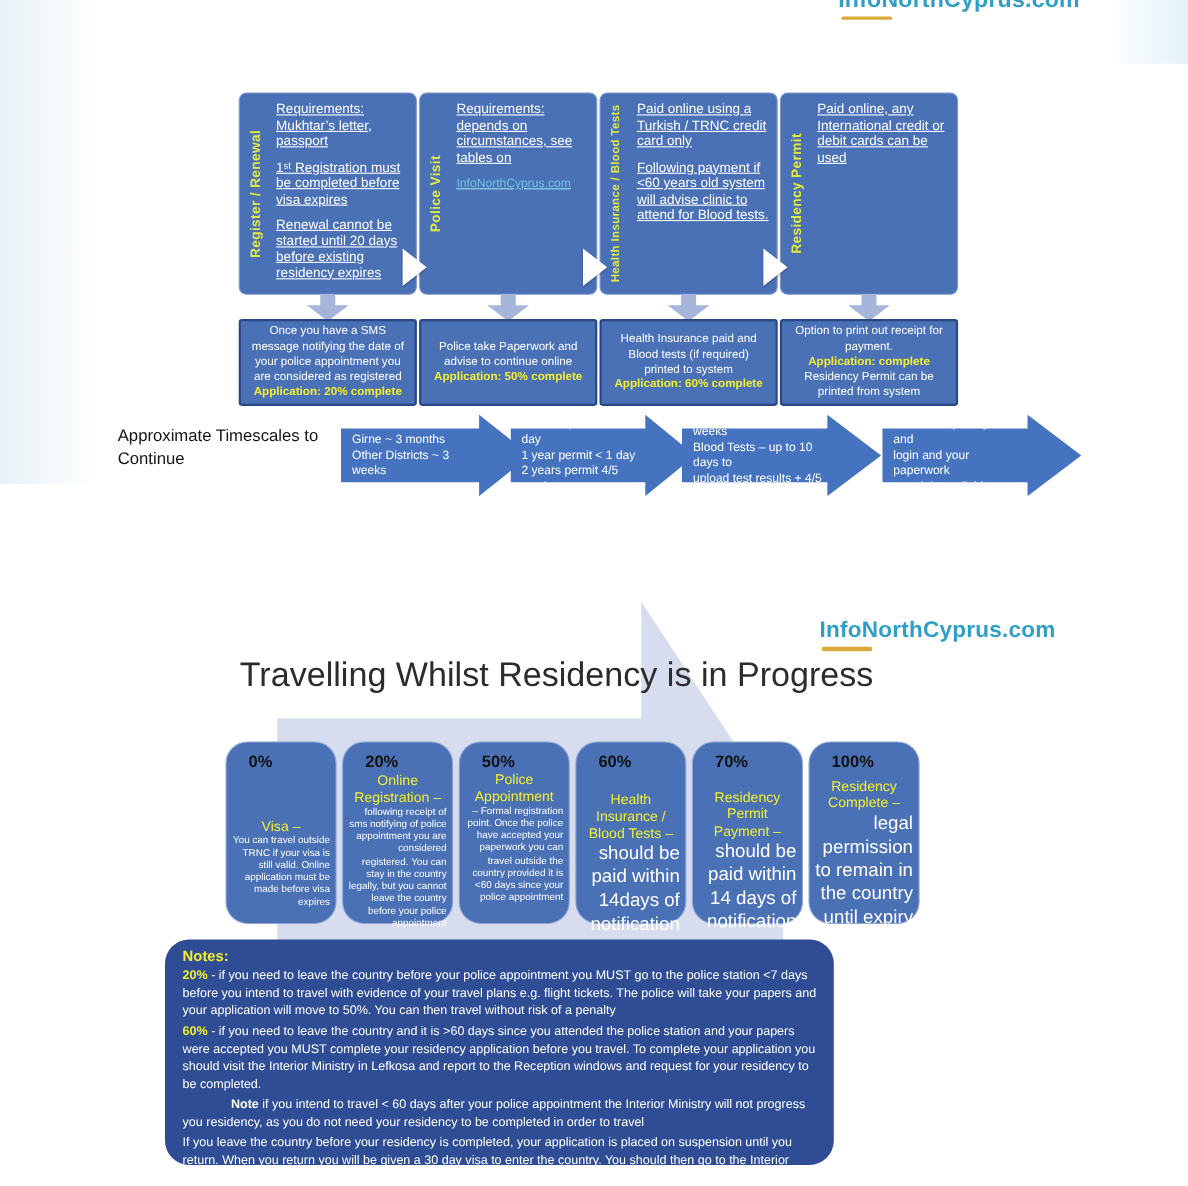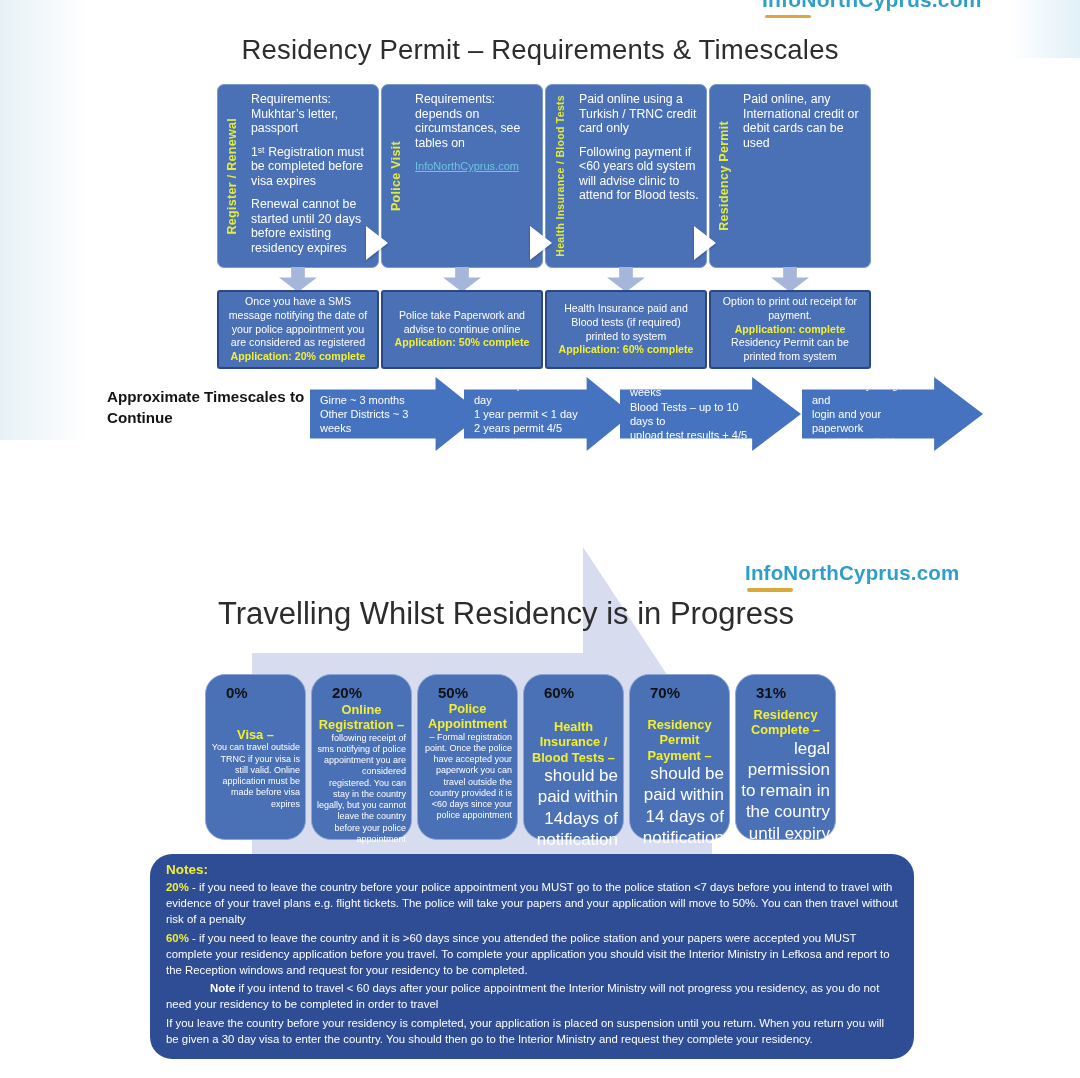--- a/index.html
+++ b/index.html
@@ -20,89 +20,88 @@
             font-size:27.5px;font-weight:400;color:#2d2d2d;letter-spacing:.2px;}
 
   
   .col{position:absolute;top:84px;width:162px;height:184px;background:#4a70b6;
        border:1px solid #7e97cc;border-radius:7px;box-sizing:border-box;}
   .col-label{position:absolute;left:0;top:0;bottom:0;width:28px;display:flex;
              align-items:center;justify-content:center;}
   .col-label span{writing-mode:vertical-rl;transform:rotate(180deg);
                   color:#e3ea3e;font-weight:700;font-size:12.5px;letter-spacing:.3px;white-space:nowrap;}
   .col-body{position:absolute;left:28px;top:0;right:0;bottom:0;padding:7px 6px 19px 5px;
-            color:#fff;font-size:12.3px;line-height:1.18;}
+            color:#fff;font-size:12.3px;line-height:1.18;text-decoration:underline;}
   .col-body p{margin:0 0 9px 0;}
   .weblink{color:#6fc4e0;text-decoration:underline;font-size:11px;cursor:pointer;}
 
   .junction-arrow{position:absolute;top:226px;width:0;height:0;
                   border-top:17px solid transparent;border-bottom:17px solid transparent;
                   border-left:22px solid #ffffff;filter:drop-shadow(0 1px 1px rgba(0,0,0,.3));z-index:3;}
   .down-arrow{position:absolute;top:267px;width:38px;height:25px;background:#a6b6da;
               clip-path:polygon(32% 0,68% 0,68% 42%,100% 42%,50% 100%,0 42%,32% 42%);}
 
   .progress-box{position:absolute;top:290px;width:162px;height:79px;background:#4a70b6;
                 border:2px solid #2a4685;border-radius:3px;box-sizing:border-box;
                 display:flex;flex-direction:column;justify-content:center;
                 color:#fff;font-size:10.6px;line-height:1.32;text-align:center;padding:3px 7px;}
   .hl{color:#f2ef30;font-weight:700;display:block;}
   .progress-box span{display:block;}
 
-  .ts-label{position:absolute;left:107px;top:387px;width:200px;font-size:15.2px;font-weight:700;
+  .ts-label{position:absolute;left:107px;top:387px;width:200px;font-size:15.2px;font-weight:400;
             color:#141414;line-height:1.35;}
   .ts-arrow{position:absolute;top:377px;height:74px;background:#4573c0;
             clip-path:polygon(0 17%,73% 17%,73% 0,100% 50%,73% 100%,73% 83%,0 83%);
             display:flex;flex-direction:column;justify-content:center;
             color:#fff;font-size:11px;line-height:1.3;padding-left:10px;box-sizing:border-box;}
   .ts-arrow div{padding-right:29%;}
 
   
   .band-shape{position:absolute;left:250px;top:545px;width:465px;height:365px;}
   .bottom-logo{position:absolute;left:745px;top:561px;font-size:20.5px;font-weight:700;
                color:#2f9fc8;letter-spacing:.2px;}
   .bottom-logo-underline{position:absolute;left:747px;top:588px;width:46px;height:4px;
                          background:#d9a93c;border-radius:2px;}
   .s2-title{position:absolute;left:0;top:596px;width:1012px;margin:0;text-align:center;
             font-size:31px;font-weight:400;color:#2c2c2c;}
 
   .stage{position:absolute;top:674px;width:101px;height:166px;background:#4a70b6;
          border:1px solid #8fa6d6;border-radius:20px;box-sizing:border-box;
          padding:9px 5px;color:#fff;}
   .stage-percent{padding-left:15px;font-weight:700;font-size:15px;color:#111;}
-  .stage-heading{text-align:center;color:#f2ef30;font-weight:700;font-size:12.8px;line-height:1.2;}
+  .stage-heading{text-align:center;color:#f2ef30;font-weight:400;font-size:12.8px;line-height:1.2;}
   .stage-body{text-align:right;color:#fff;line-height:1.25;}
-  .st-0 .stage-heading{margin-top:26px;}
+  .st-0 .stage-heading{margin-top:42px;}
   .st-1 .stage-heading{margin-top:1px;}
   .st-2 .stage-heading{margin-top:0;}
   .st-3 .stage-heading{margin-top:18px;}
   .st-4 .stage-heading{margin-top:16px;}
   .st-5 .stage-heading{margin-top:6px;}
   .st-0 .stage-body,.st-1 .stage-body,.st-2 .stage-body{font-size:9px;}
   .st-3 .stage-body,.st-4 .stage-body,.st-5 .stage-body{font-size:17px;}
 
-  .notes{position:absolute;left:150px;top:854px;width:764px;height:205px;background:#2f4d94;
+  .notes{position:absolute;left:150px;top:854px;width:608px;height:205px;background:#2f4d94;
          border-radius:22px;box-sizing:border-box;padding:8px 16px;color:#fff;z-index:2;}
   .notes-title{color:#f2ef30;font-weight:700;font-size:13.5px;margin:0 0 2px 0;}
   .note-item{font-size:11.4px;line-height:1.42;margin:0 0 2px 0;}
   .note-prefix{color:#f2ef30;font-weight:700;}
   .note-prefix.white{color:#fff;margin-left:44px;}
 </style>
 </head>
 <body>
 
 <div class="page">
   <div class="tint-left"></div>
   <div class="tint-right"></div>
 
   <div class="top-logo-clip">
     <span>InfoNorthCyprus.com</span>
   </div>
   <div class="top-logo-underline"></div>
 
-  <h1 class="s1-title">Residency Permit – Requirements &amp; Timescales</h1>
 
   <div class="col" style="left:217px">
     <div class="col-label">
         <span>Register / Renewal</span>
       </div>
     <div class="col-body">
       <p>Requirements: Mukhtar’s letter, passport</p>
       <p>1ˢᵗ Registration must be completed before visa expires</p>
       <p>Renewal cannot be started until 20 days before existing residency expires</p>
     </div>
@@ -212,21 +211,21 @@
     <div class="stage-percent">60%</div>
     <div class="stage-heading">Health Insurance / Blood Tests –</div>
     <div class="stage-body">should be paid within 14days of notification</div>
   </div>
   <div class="stage st-4" style="left:629px">
     <div class="stage-percent">70%</div>
     <div class="stage-heading">Residency Permit Payment –</div>
     <div class="stage-body">should be paid within 14 days of notification</div>
   </div>
   <div class="stage st-5" style="left:735px">
-    <div class="stage-percent">31%</div>
+    <div class="stage-percent">100%</div>
     <div class="stage-heading">Residency Complete –</div>
     <div class="stage-body">legal permission to remain in the country until expiry date of your permit</div>
   </div>
 
   <div class="notes">
     <p class="notes-title">Notes:</p>
     <p class="note-item"><span class="note-prefix">20%</span><span> - if you need to leave the country before your police appointment you MUST go to the police station &lt;7 days before you intend to travel with evidence of your travel plans e.g. flight tickets. The police will take your papers and your application will move to 50%.  You can then travel without risk of a penalty</span></p>
     <p class="note-item"><span class="note-prefix">60%</span><span> - if you need to leave the country and it is &gt;60 days since you attended the police station and your papers were accepted you MUST complete your residency application before you travel.  To complete your application you should visit the Interior Ministry in Lefkosa and report to the Reception windows and request for your residency to be completed.</span></p>
     <p class="note-item"><span class="note-prefix white">Note</span><span> if you intend to travel &lt; 60 days after your police appointment the Interior Ministry will not progress you residency, as you do not need your residency to be completed in order to travel</span></p>
     <p class="note-item"><span>If you leave the country before your residency is completed, your application is placed on suspension until you return.  When you return you will be given a 30 day visa to enter the country.  You should then go to the Interior Ministry and request they complete your residency.</span></p>

